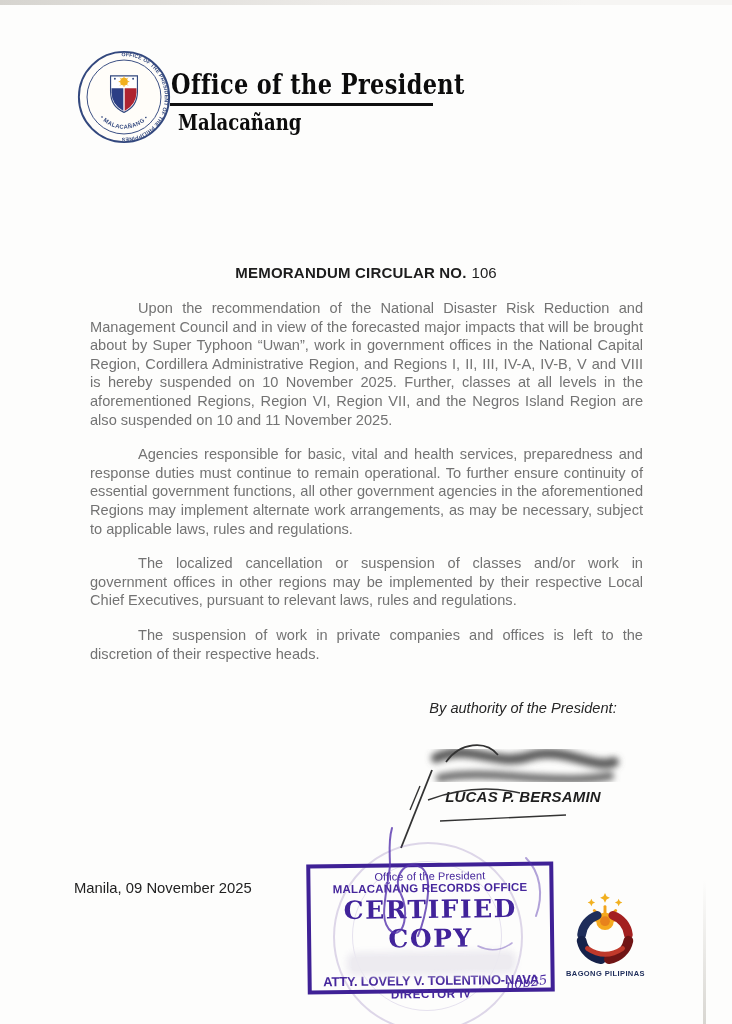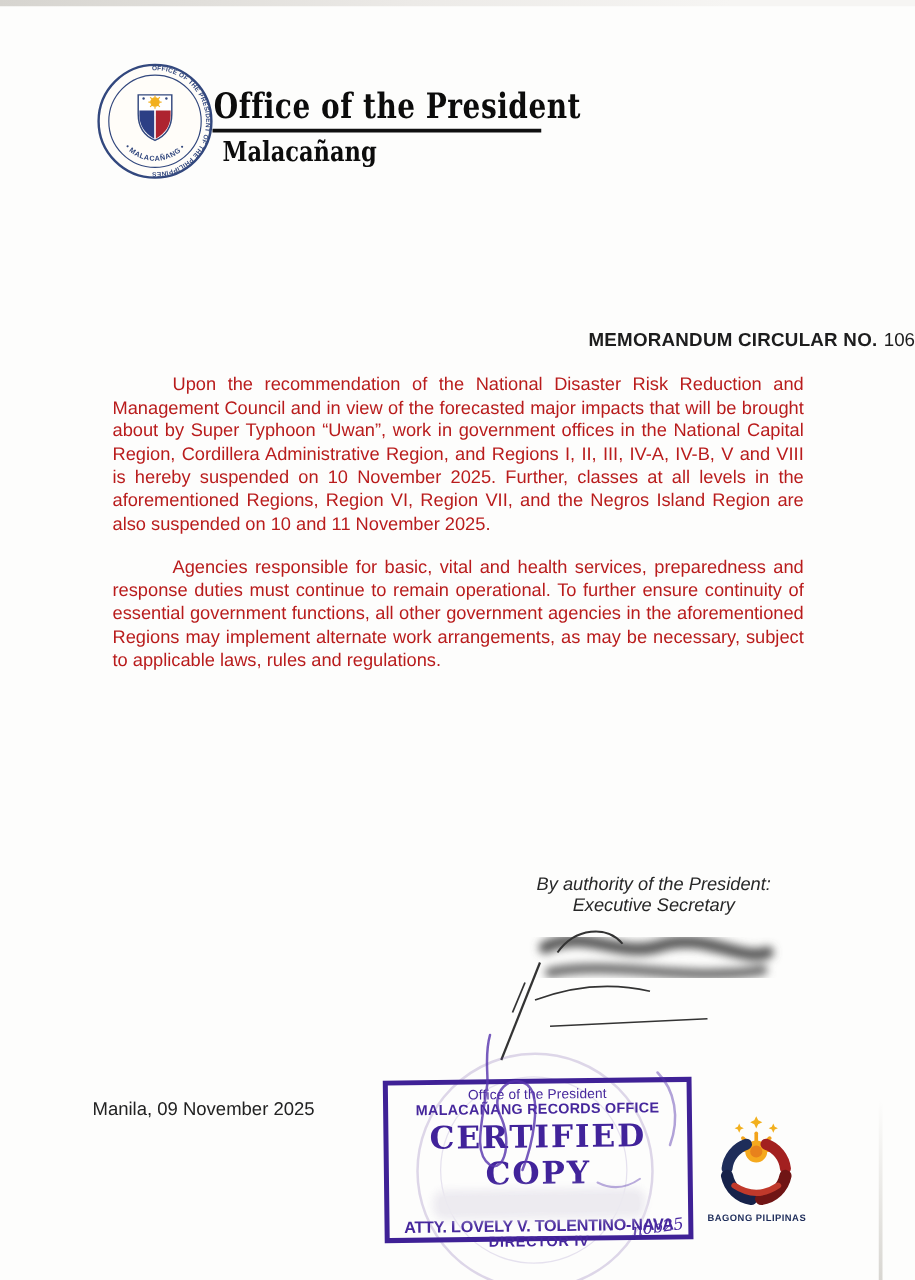--- a/index.html
+++ b/index.html
@@ -26,28 +26,28 @@
     letter-spacing:0.5px;
   }
   .masthead-rule { position:absolute; left:170px; top:103px; width:263px; height:3px; background:#101010; }
   .masthead-sub {
     position:absolute; left:178px; top:109px; white-space:nowrap;
     font-family:"DejaVu Serif", serif; font-weight:bold; font-size:22px;
     color:#0c0c0c; transform:scaleX(.82); transform-origin:left top;
   }
 
   
-  .memo-title { position:absolute; top:264px; left:0; width:732px; text-align:right; font-size:15px; color:#1d1d1d; }
+  .memo-title { position:absolute; top:264px; left:0; width:732px; text-align:center; font-size:15px; color:#1d1d1d; }
   .memo-title .label { font-weight:bold; letter-spacing:.2px; }
   .memo-title .num { font-weight:normal; margin-left:5px; }
 
   
   .doc-body {
     position:absolute; top:299px; left:90px; width:553px;
-    font-size:14.6px; line-height:18.6px; text-align:justify; color:#b91c1c;
+    font-size:14.6px; line-height:18.6px; text-align:justify; color:#737373;
   }
   .doc-body p { margin:0 0 16px; text-indent:48px; }
 
   
   .sig-block { position:absolute; top:700px; left:393px; width:260px; text-align:center; font-size:14.6px; color:#272727;font-style:italic; }
   .sig-name { margin-top:72px; font-weight:bold; font-size:15px; letter-spacing:.2px; color:#1f1f1f; }
   .sig-title { margin-top:1px; font-size:14.6px; }
   .sig-art { position:absolute; left:398px; top:728px; width:250px; height:126px; pointer-events:none; }
 
   
@@ -131,25 +131,27 @@
   <div class="masthead-rule"></div>
   <div class="masthead-sub">Malacañang</div>
 
   <div class="memo-title">
     <span class="label">MEMORANDUM CIRCULAR NO.</span><span class="num">106</span>
   </div>
 
   <div class="doc-body">
     <p>Upon the recommendation of the National Disaster Risk Reduction and Management Council and in view of the forecasted major impacts that will be brought about by Super Typhoon “Uwan”, work in government offices in the National Capital Region, Cordillera Administrative Region, and Regions I, II, III, IV-A, IV-B, V and VIII is hereby suspended on 10 November 2025. Further, classes at all levels in the aforementioned Regions, Region VI, Region VII, and the Negros Island Region are also suspended on 10 and 11 November 2025.</p>
     <p>Agencies responsible for basic, vital and health services, preparedness and response duties must continue to remain operational. To further ensure continuity of essential government functions, all other government agencies in the aforementioned Regions may implement alternate work arrangements, as may be necessary, subject to applicable laws, rules and regulations.</p>
+    <p>The localized cancellation or suspension of classes and/or work in government offices in other regions may be implemented by their respective Local Chief Executives, pursuant to relevant laws, rules and regulations.</p>
+    <p>The suspension of work in private companies and offices is left to the discretion of their respective heads.</p>
   </div>
 
   <div class="sig-block">
     <div>By authority of the President:</div>
-    <div class="sig-title">Executive Secretary</div>
+    <div class="sig-name">LUCAS P. BERSAMIN</div>
   </div>
 
   <svg class="sig-art" viewBox="0 0 250 126">
     <defs>
         <filter id="smudge">
           <feGaussianBlur stdDeviation="3.2"></feGaussianBlur>
         </filter>
       </defs>
     <g filter="url(#smudge)" stroke-linecap="round" fill="none">
       <path d="M38,30 C72,14 98,40 132,28 C166,18 196,42 216,34" stroke="#5a5a5a" stroke-width="10"></path>

